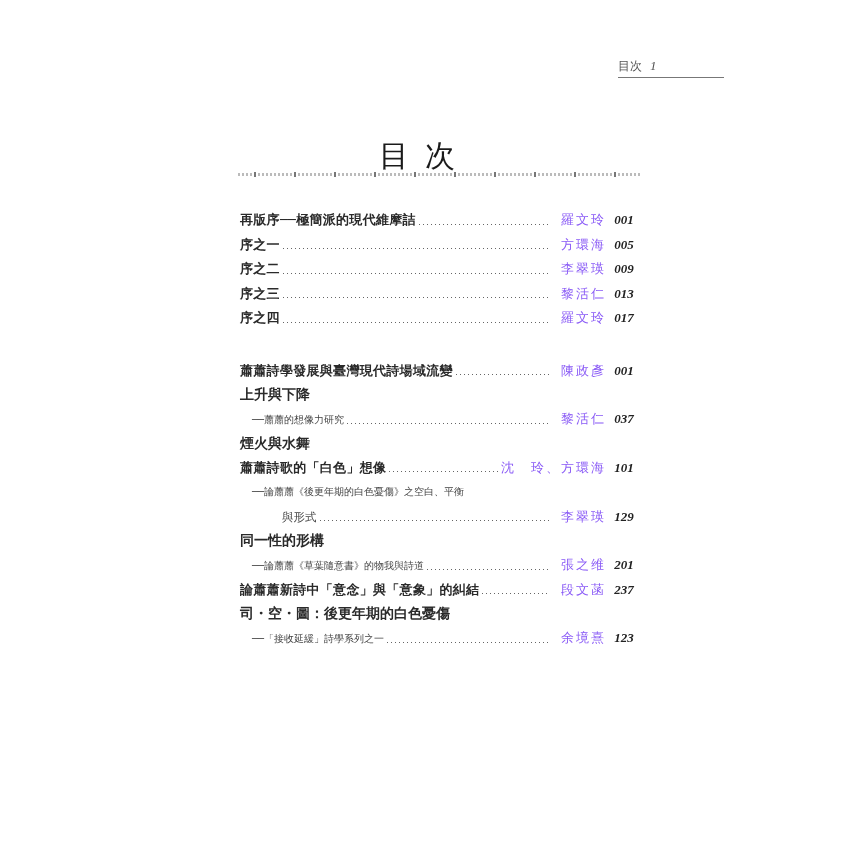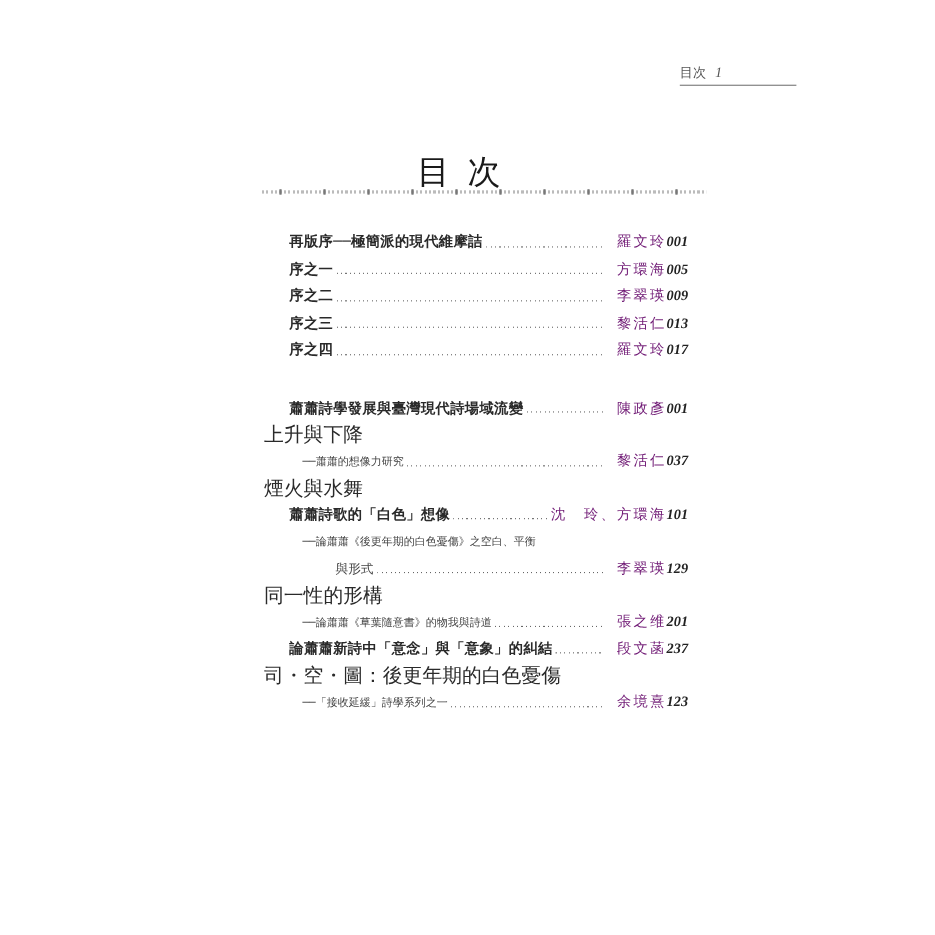--- a/index.html
+++ b/index.html
@@ -33,28 +33,28 @@
     }
     .entry { display: flex; align-items: baseline; white-space: nowrap; }
     .entry .label { color: #2a2a2a; }
     .entry .label.main { font-weight: bold; letter-spacing: 0.3px; }
     .entry .label.sub { font-family: "DejaVu Sans", sans-serif; font-size: 10px; color: #444; padding-left: 12px; }
     .entry .label.sub2 { font-family: Liberation Mono, monospace; font-size: 11.5px; color: #444; padding-left: 42px; }
     .entry .dots {
       flex: 1; margin: 0 3px; height: 1px; align-self: center; transform: translateY(4px);
       background-image: repeating-linear-gradient(90deg, #666 0 1px, transparent 1px 4px);
     }
-    .entry .author { color: #701a75; letter-spacing: 2px; min-width: 54px; text-align: right; }
+    .entry .author { color: #8b5cf6; letter-spacing: 2px; min-width: 54px; text-align: right; }
     .entry .page {
-      width: 36px; text-align: left; font-family: "Liberation Serif", serif;
+      width: 36px; text-align: center; font-family: "Liberation Serif", serif;
       font-style: italic; font-weight: bold; font-size: 13px; color: #222;
     }
-    .row { height: 24.5px; display: flex; align-items: center; margin-left: 23px; }
+    .row { height: 24.5px; display: flex; align-items: center; }
     .row > .entry { width: 100%; }
-    .heading-row { height: 24px; display: flex; align-items: center; font-weight: normal; font-size: 18px; }
+    .heading-row { height: 24px; display: flex; align-items: center; font-weight: bold; font-size: 14px; }
     .gap { height: 28px; }
   </style>
 </head>
 <body>
 
 <div class="running-head">
   <span>目次</span>
   <span class="pg">1</span>
 </div>
 

